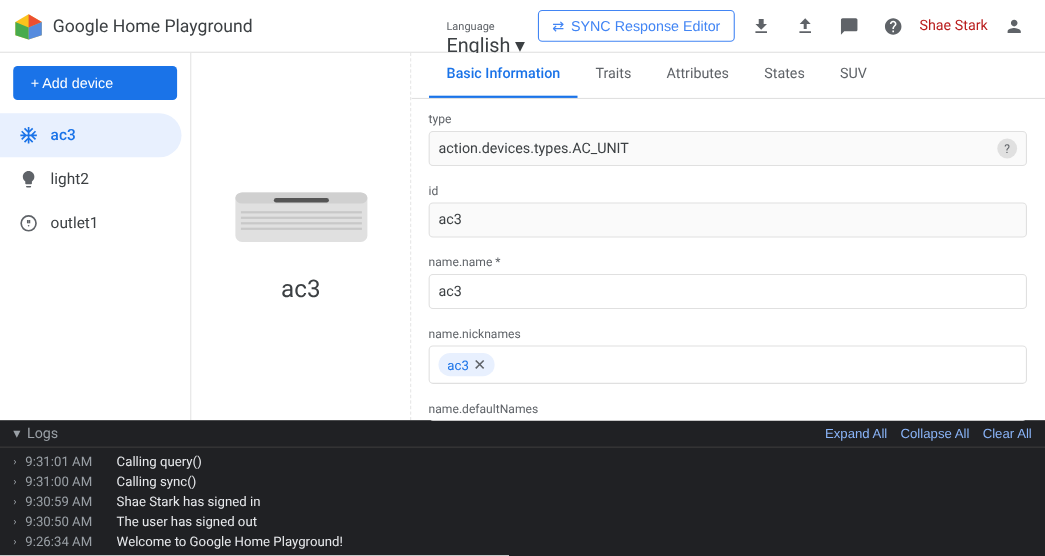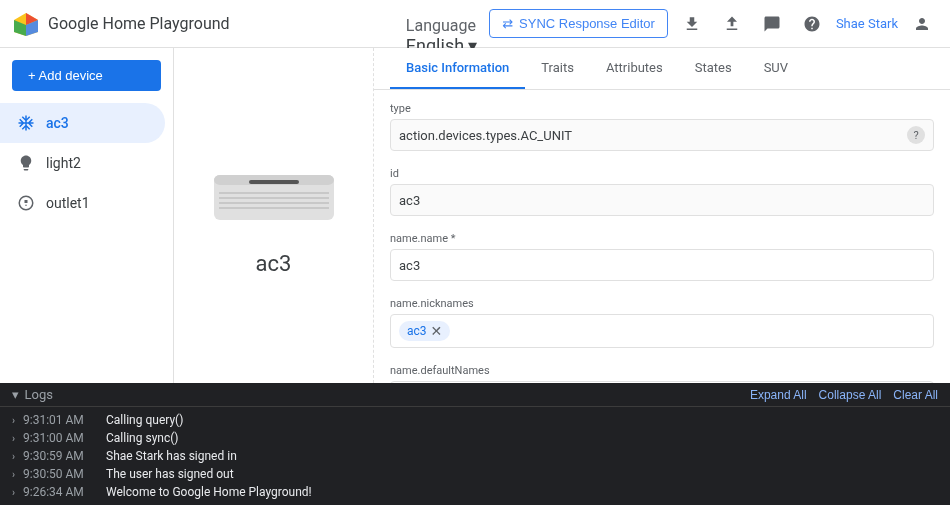--- a/index.html
+++ b/index.html
@@ -5,25 +5,25 @@
     * { box-sizing: border-box; margin: 0; padding: 0; }
     body { font-family: 'Roboto', Arial, sans-serif; font-size: 13px; background: #fff; width: 950px; height: 505px; overflow: hidden; display: flex; flex-direction: column; }
 
     
     .topbar { display: flex; align-items: center; height: 48px; padding: 0 12px; border-bottom: 1px solid #e0e0e0; background: #fff; gap: 8px; flex-shrink: 0; }
     .topbar-logo { display: flex; align-items: center; gap: 8px; margin-right: 8px; }
     .topbar-logo svg { width: 28px; height: 28px; }
     .topbar-title { font-size: 16px; color: #3c4043; font-weight: 400; white-space: nowrap; }
     .topbar-spacer { flex: 1; }
     .language-section { display: flex; flex-direction: column; align-items: flex-start; margin-right: 4px; }
-    .language-label { font-size: 16px; color: #5f6368; margin-top: 24px; }
+    .language-label { font-size: 10px; color: #5f6368; margin-top: 24px; }
     .language-select { display: flex; align-items: center; gap: 4px; font-size: 18px; color: #3c4043; cursor: pointer; border: none; background: none; }
     .sync-btn { display: flex; align-items: center; gap: 6px; padding: 6px 12px; border: 1px solid #4285f4; border-radius: 4px; color: #4285f4; background: #fff; cursor: pointer; font-size: 13px; white-space: nowrap; }
     .topbar-icon-btn { width: 32px; height: 32px; display: flex; align-items: center; justify-content: center; cursor: pointer; color: #5f6368; border-radius: 50%; }
-    .user-name { font-size: 13px; color: #3b82f6; white-space: nowrap; }
+    .user-name { font-size: 13px; color: #b91c1c; white-space: nowrap; }
 
     
     .main-layout { display: flex; flex: 1; overflow: hidden; }
 
     
     .sidebar { width: 174px; border-right: 1px solid #e0e0e0; display: flex; flex-direction: column; flex-shrink: 0; overflow-y: auto; background: #fff; }
     .add-device-btn { margin: 12px; padding: 8px 16px; background: #1a73e8; color: #fff; border: none; border-radius: 4px; cursor: pointer; font-size: 13px; display: flex; align-items: center; gap: 6px; }
     .device-item { display: flex; align-items: center; gap: 10px; padding: 10px 16px; cursor: pointer; border-radius: 0 24px 24px 0; margin-right: 8px; color: #3c4043; }
     .device-item.active { background: #e8f0fe; color: #1a73e8; font-weight: 500; }
     .device-icon { width: 20px; height: 20px; display: flex; align-items: center; justify-content: center; flex-shrink: 0; }

